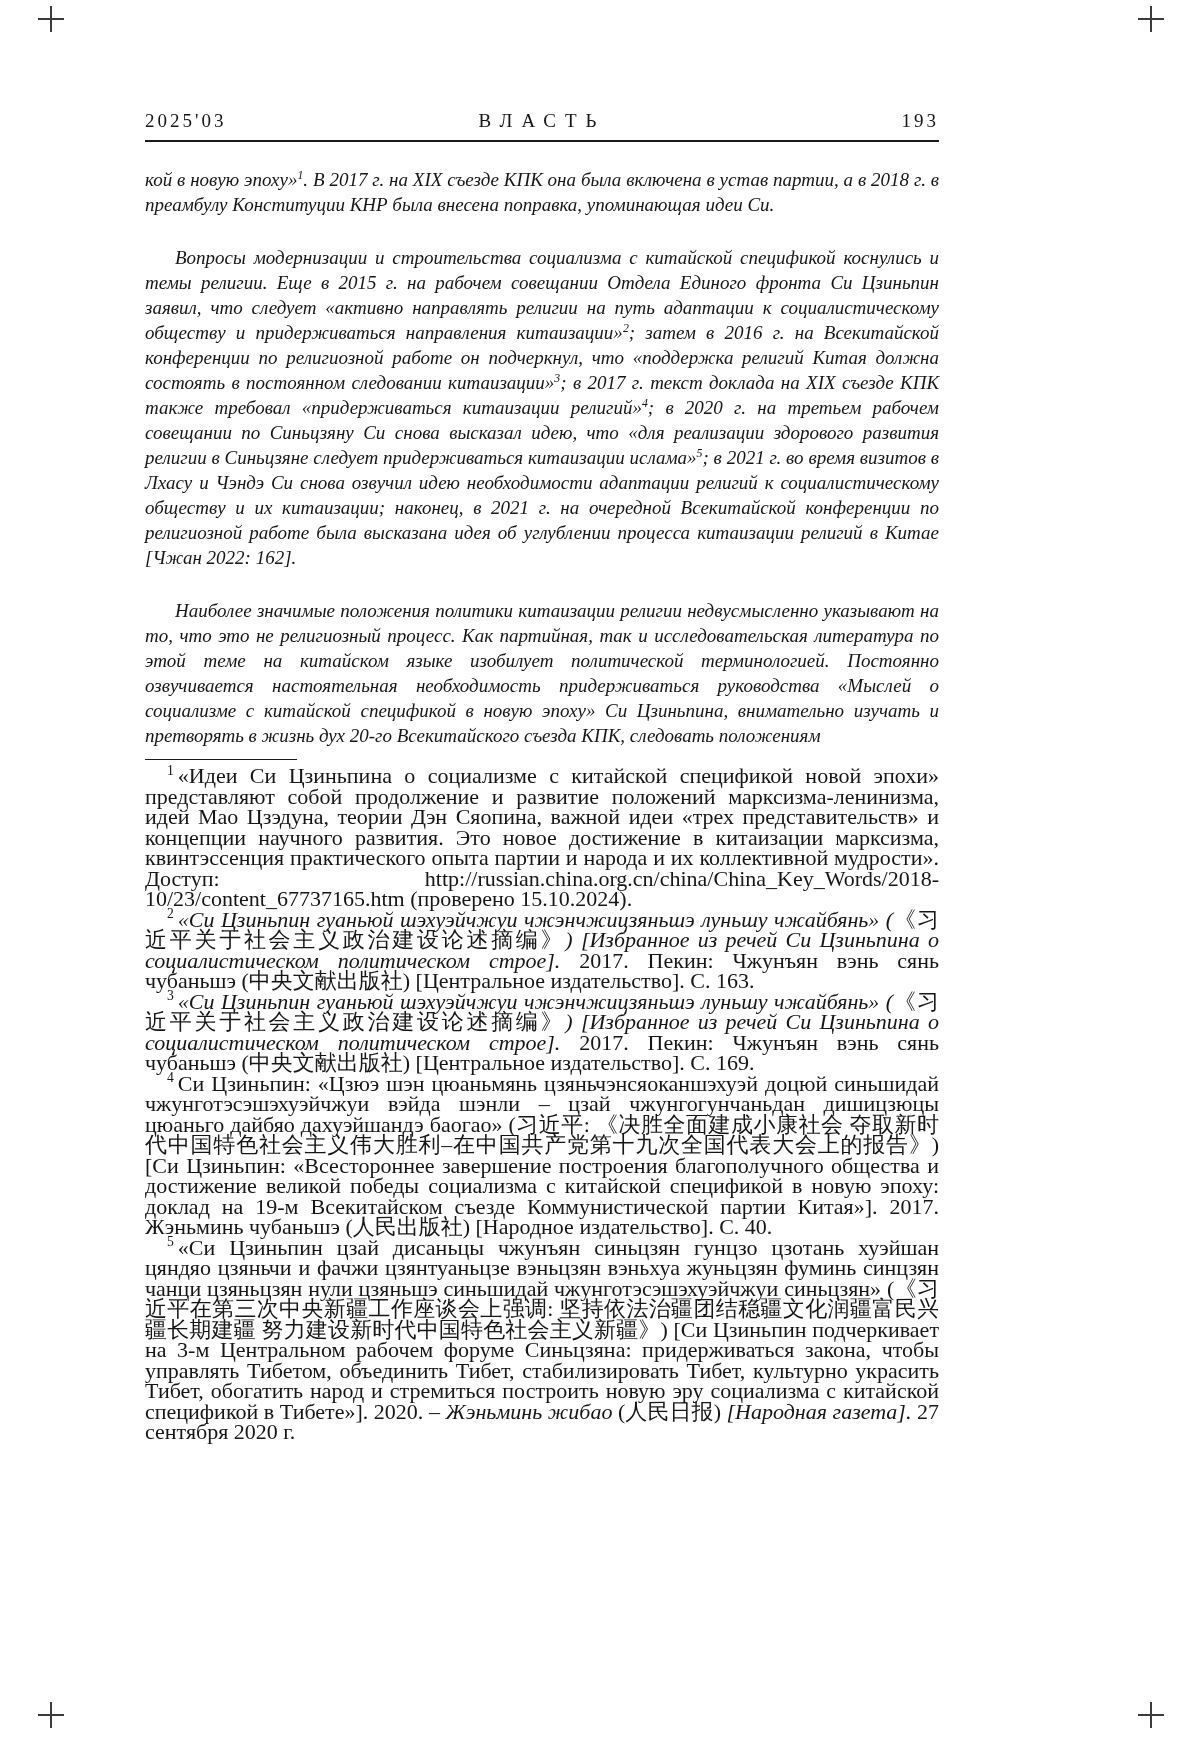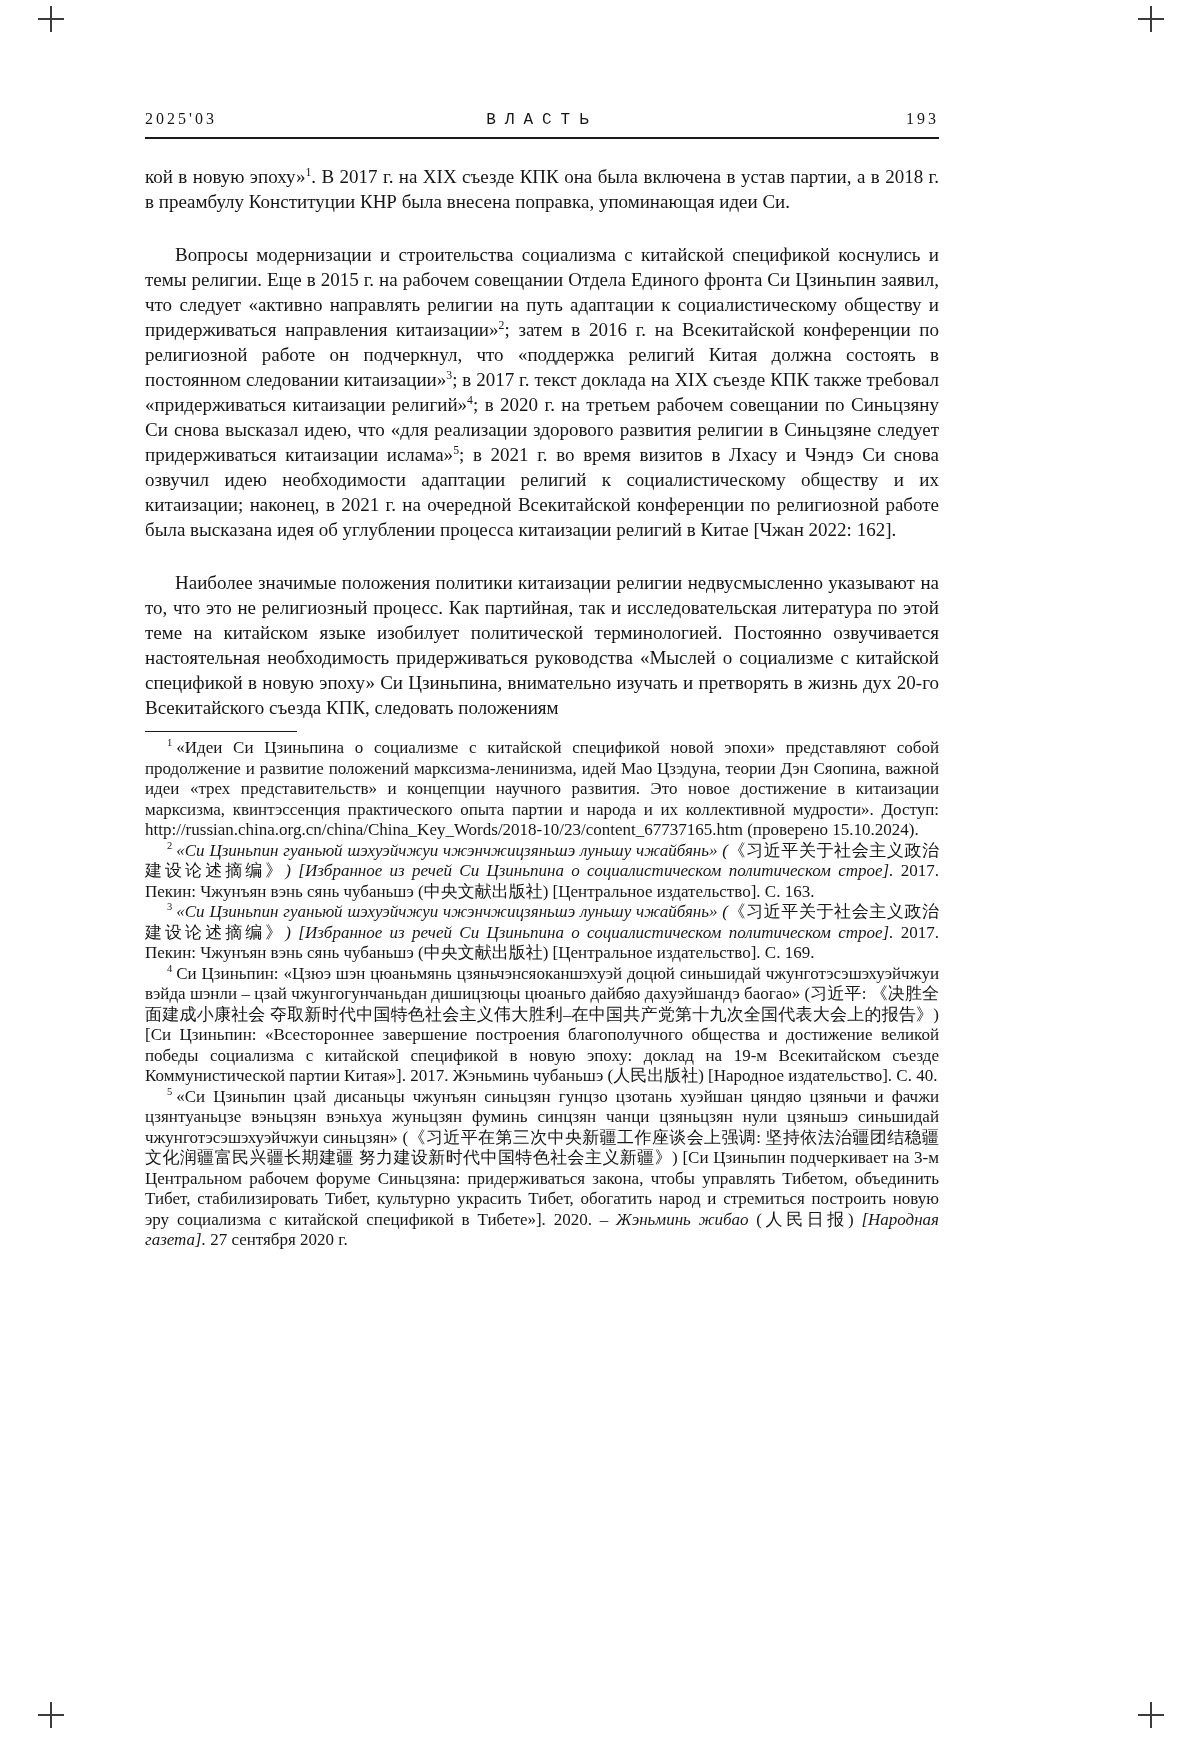--- a/index.html
+++ b/index.html
@@ -19,41 +19,41 @@
   .crop.tr { left: 1138px; top: 6px; }
   .crop.bl { left: 38px;  top: 1702px; }
   .crop.br { left: 1138px; top: 1702px; }
 
   .content { position: absolute; left: 145px; top: 110px; width: 794px; }
 
   .pagehead {
     display: grid;
     grid-template-columns: 1fr auto 1fr;
     align-items: baseline;
-    font-size: 16px;
+    font-size: 19px;
   }
   .pagehead .issue  { letter-spacing: 3px; justify-self: start; }
-  .pagehead .jtitle { letter-spacing: 9px; justify-self: center; font-family: Liberation Mono, monospace; }
+  .pagehead .jtitle { letter-spacing: 9px; justify-self: center; }
   .pagehead .pageno { letter-spacing: 3px; justify-self: end; }
   .head-rule { border: 0; border-top: 2px solid #1b1b1b; margin: 8px 0 0 0; }
 
   .bodytext {
     margin-top: 25px;
     font-size: 19px;
     line-height: 25px;
     text-align: justify;
   }
-  .para { margin: 0; }
+  .para { margin: 0; font-style: italic; }
   .para.indent { text-indent: 30px; margin-top: 28px; }
   .fnref { font-size: 0.62em; line-height: 0; vertical-align: super; }
 
   .fnrule { width: 152px; border: 0; border-top: 1.6px solid #1b1b1b; margin: 11px 0 6px 0; }
 
   .footnotes {
-    font-size: 17px;
+    font-size: 22px;
     line-height: 20.5px;
     text-align: justify;
     overflow-wrap: break-word;
   }
   .fn { margin: 0; text-indent: 22px; }
   .fn > sup { font-size: 0.62em; line-height: 0; vertical-align: super; margin-right: 4px; }
   .it { font-style: italic; margin-top: 6px; }
 </style>
 </head>
 <body>

